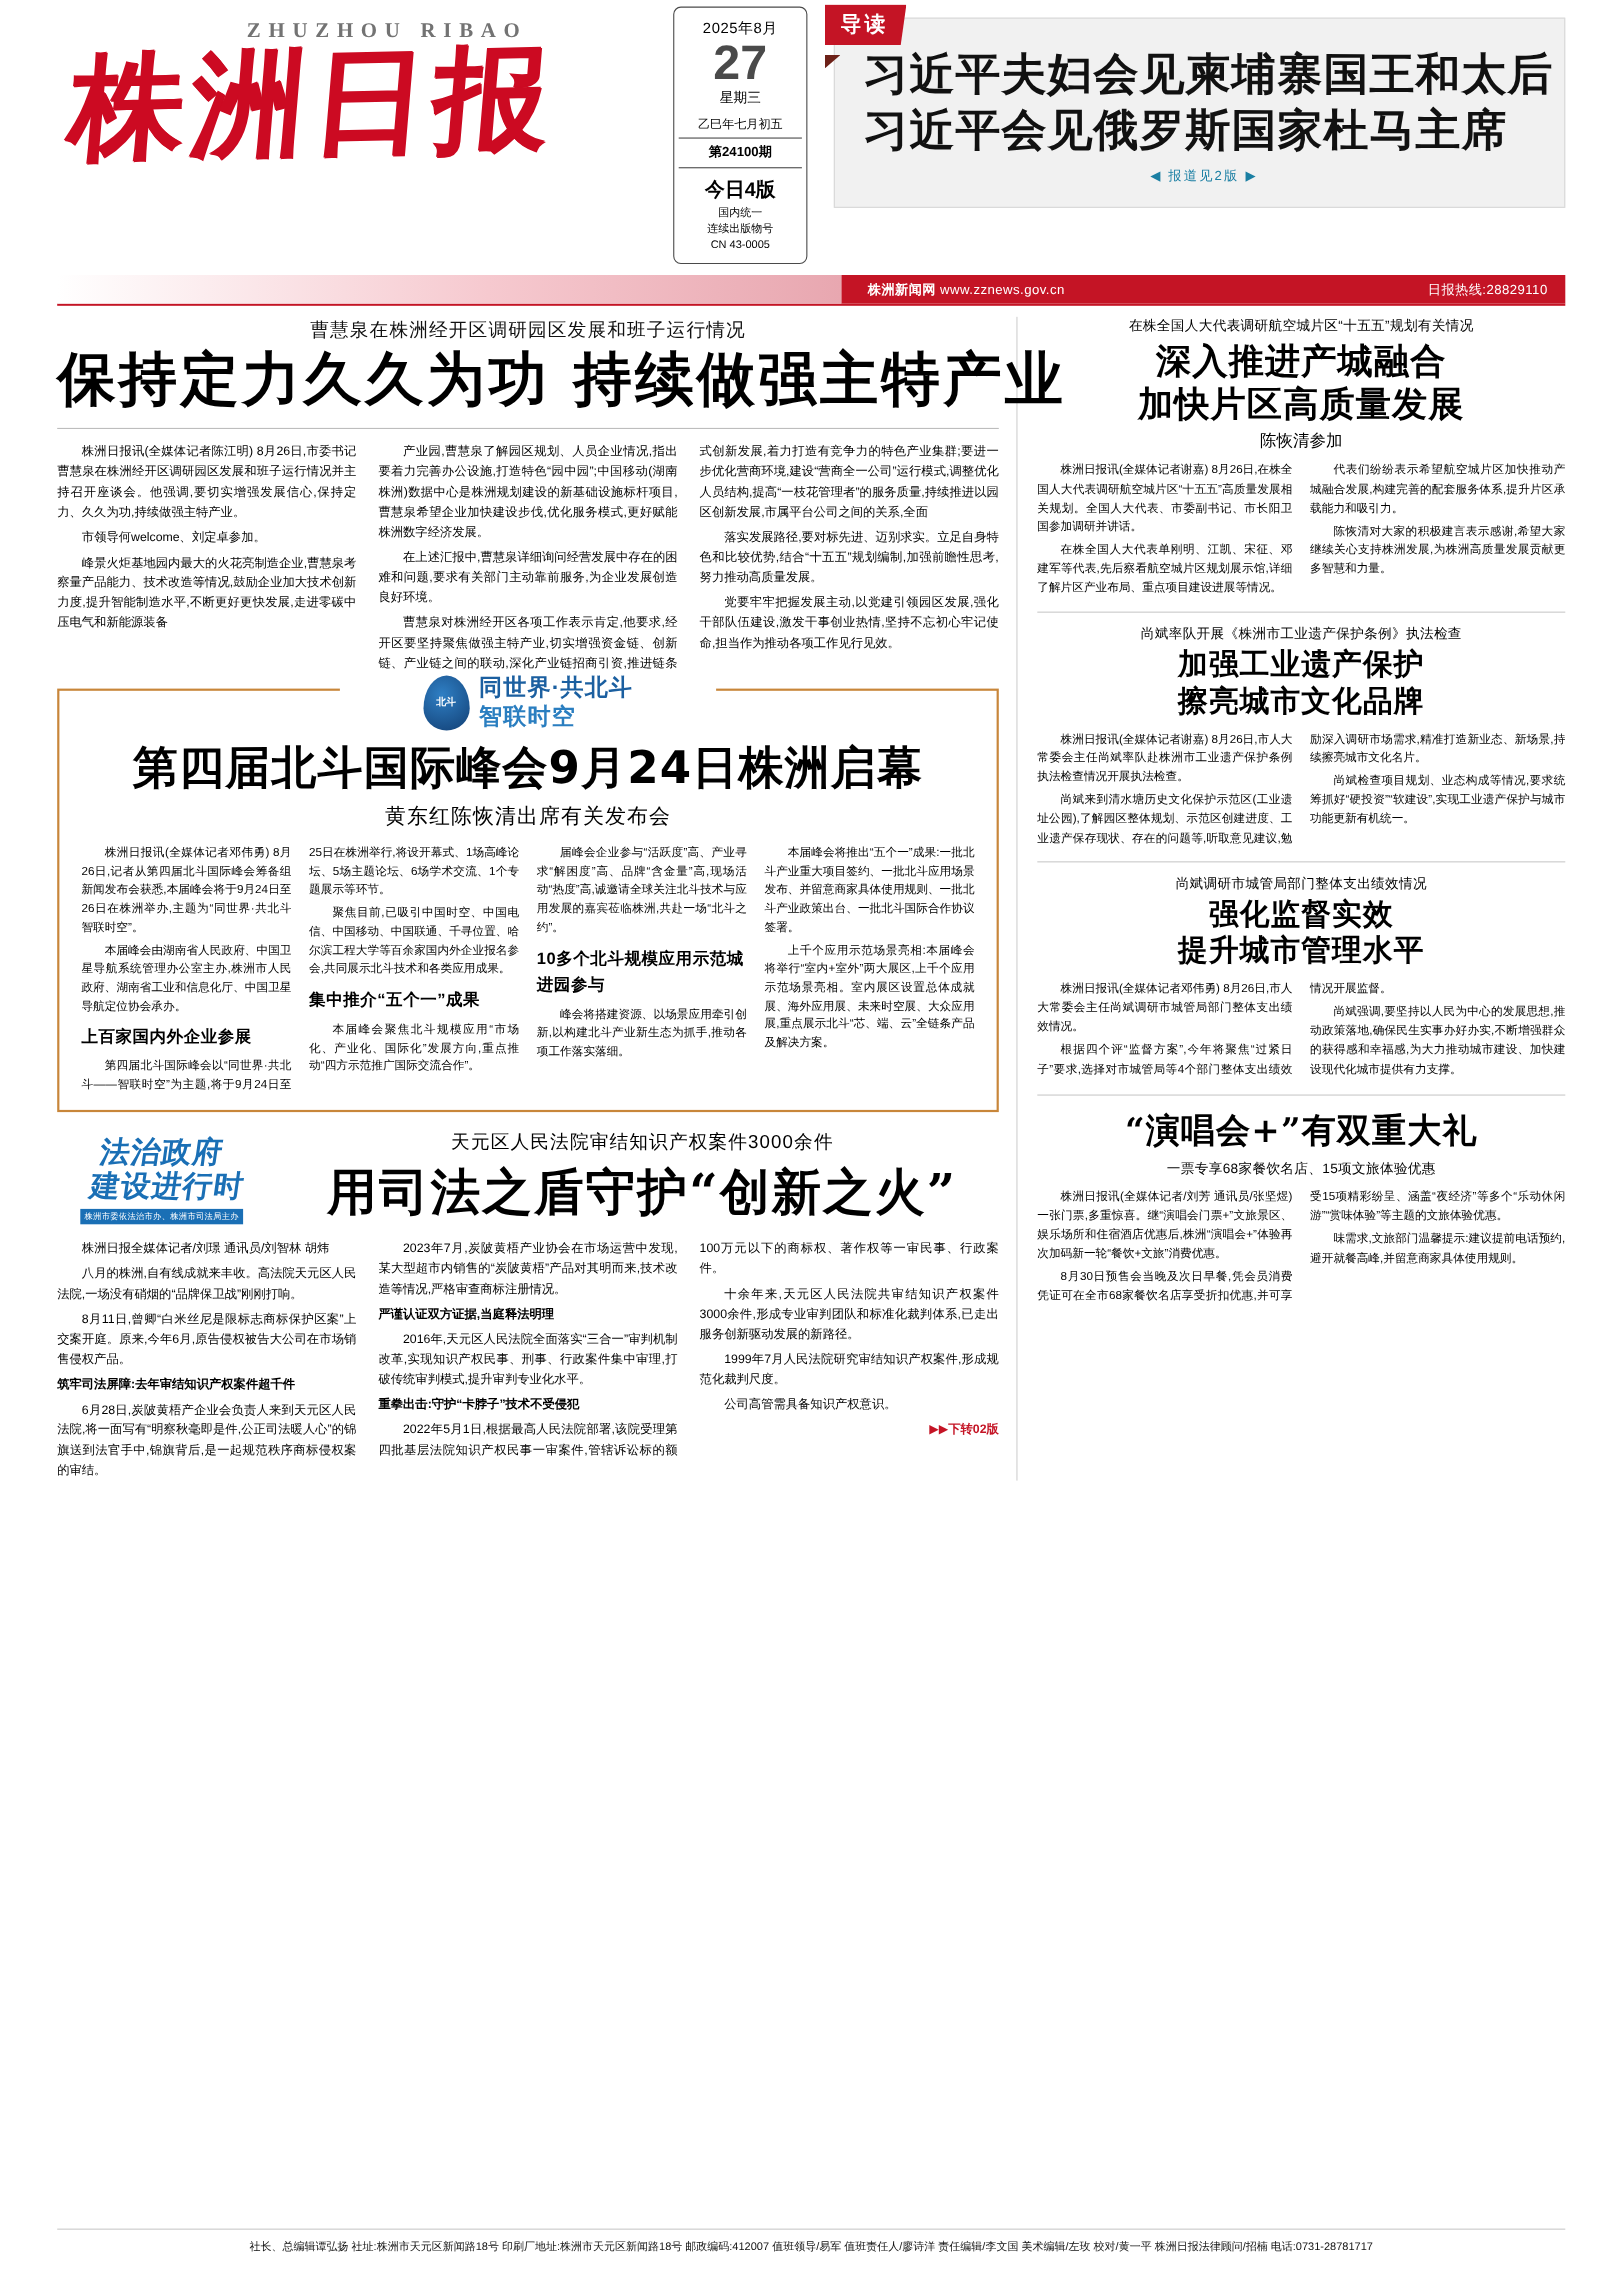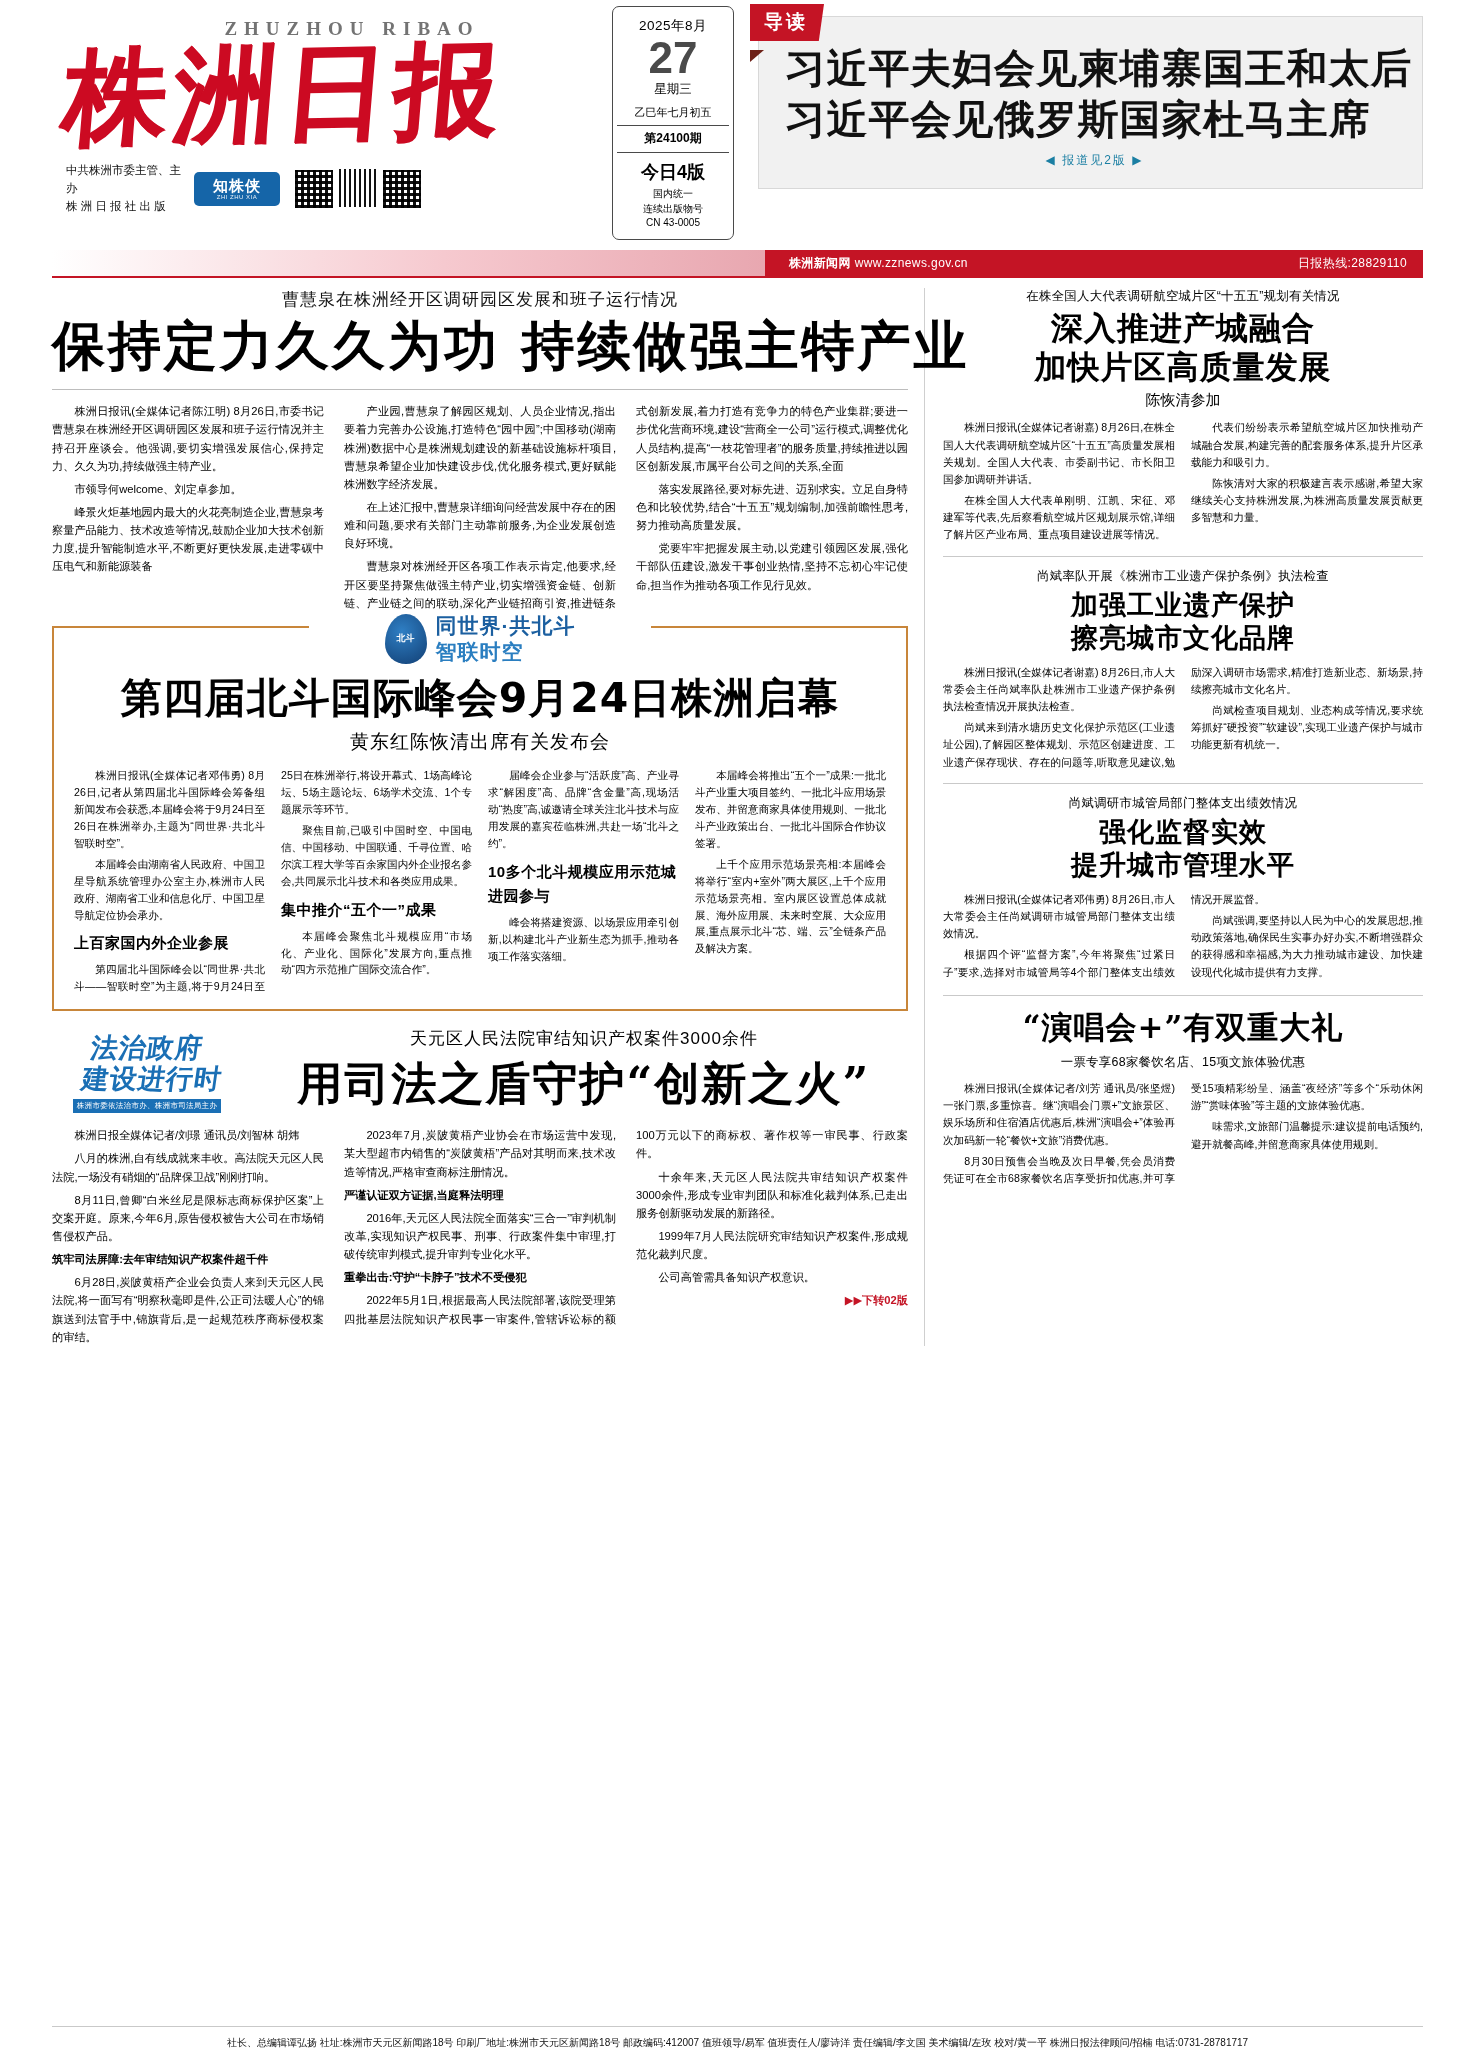--- a/index.html
+++ b/index.html
@@ -142,35 +142,20 @@
 </head>
 <body>
 
 <div class="page">
 
   <div class="masthead">
 
     <div class="mh-left">
       <div class="pinyin">ZHUZHOU  RIBAO</div>
       <div class="logo-cn">株洲日报</div>
-      <div class="mh-pub">
-        <div class="pub-text">
-          <div>中共株洲市委主管、主办</div>
-          <div>株 洲 日 报 社 出 版</div>
-        </div>
-        <div class="zzx-badge">
-          <b>知株侠</b>
-          <i>ZHI ZHU XIA</i>
-        </div>
-        <div class="qr-wrap">
-          <div class="qr"></div>
-          <div class="qr2"></div>
-          <div class="qr"></div>
-        </div>
-      </div>
     </div>
 
     <div class="datebox">
       <div class="db-ym">2025年8月</div>
       <div class="db-day">27</div>
       <div class="db-week">星期三</div>
       <div class="db-lunar">乙巳年七月初五</div>
       <div class="db-issue">第24100期</div>
       <div class="db-pages">今日4版</div>
       <div class="db-sm">国内统一</div>

